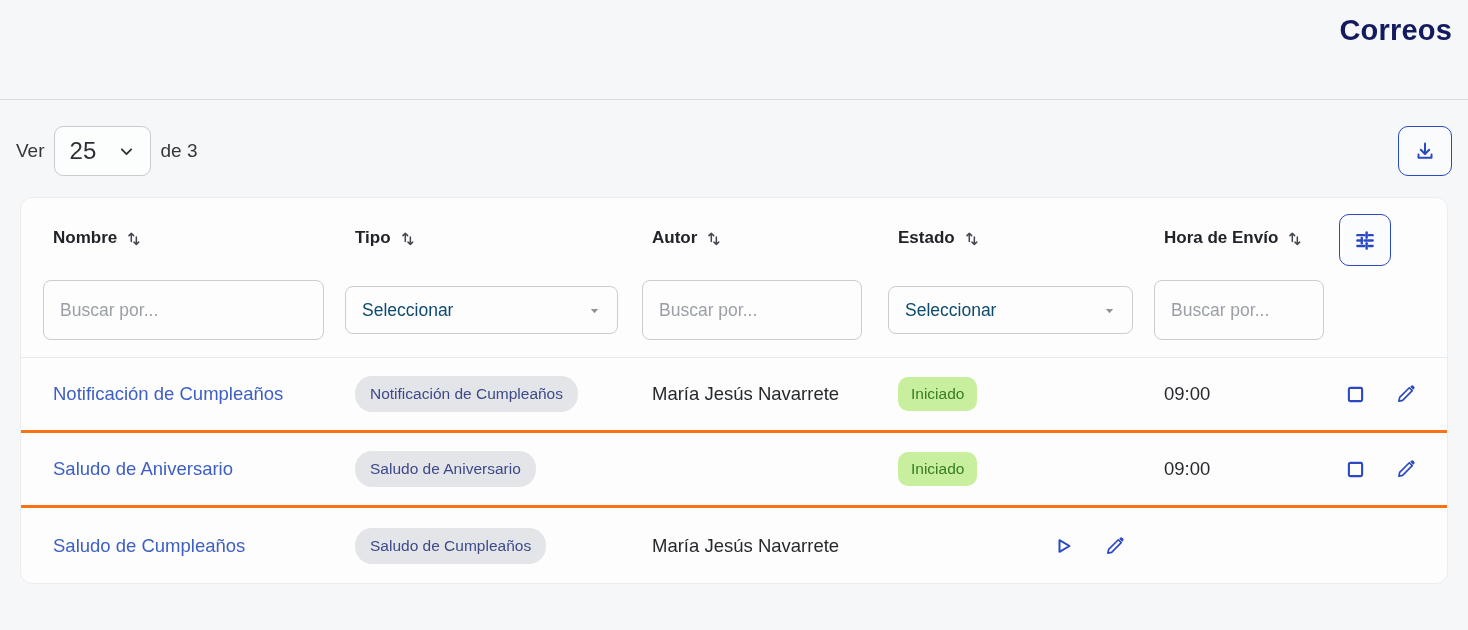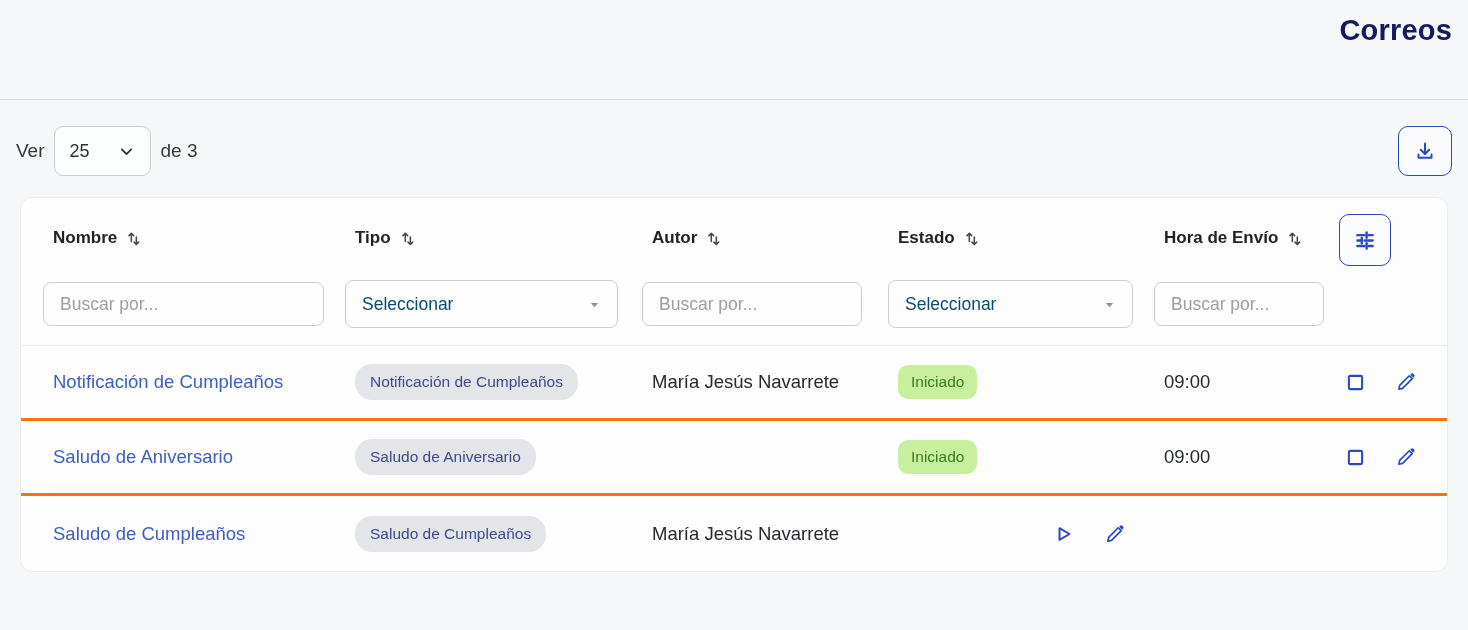--- a/index.html
+++ b/index.html
@@ -33,21 +33,21 @@
     color: #33373c;
   }
   .pp-select {
     width: 97px; height: 50px;
     margin-left: 9px;
     background: #fcfdfd;
     border: 1px solid #c9cbce;
     border-radius: 9px;
     display: flex; align-items: center; justify-content: space-between;
     padding: 8px 15px;
-    font-size: 18px; color: #2d3136;
+    font-size: 24px; color: #2d3136;
     cursor: pointer;
   }
   .after-select { margin-left: 10px; }
   .dl-btn {
     margin-left: auto;
     width: 54px; height: 50px;
     background: #fafbfd;
     border: 1.6px solid #2a48c2;
     border-radius: 10px;
     display: flex; align-items: center; justify-content: center;
@@ -81,21 +81,21 @@
     display: flex; align-items: center; justify-content: center;
     cursor: pointer;
   }
   .filters {
     padding-top: 14px;
     padding-bottom: 17px;
     border-bottom: 1px solid #e8e9eb;
   }
   .f-cell { padding-left: 10px; }
   .f-input {
-    height: 44px;
+    height: 60px;
     border: 1px solid #caccd0;
     border-radius: 8px;
     background: #fdfdfe;
     font-family: "Liberation Sans", sans-serif;
     font-size: 17.5px;
     color: #54595f;
     padding: 0 16px;
     outline: none;
   }
   .f-input::placeholder { color: #9aa0a6; opacity: 1; }

